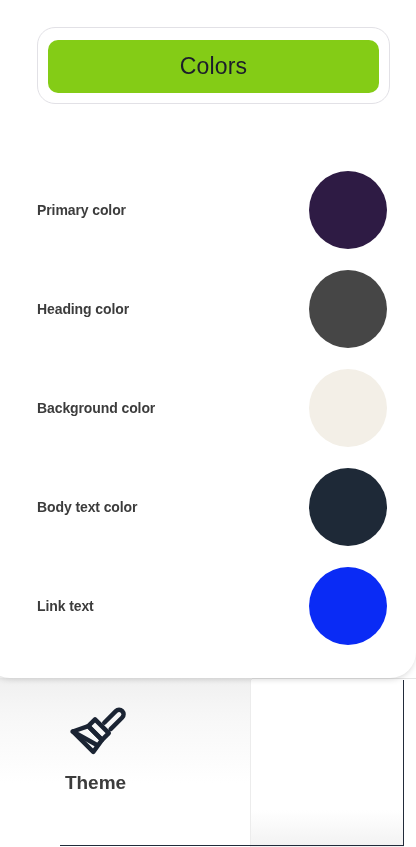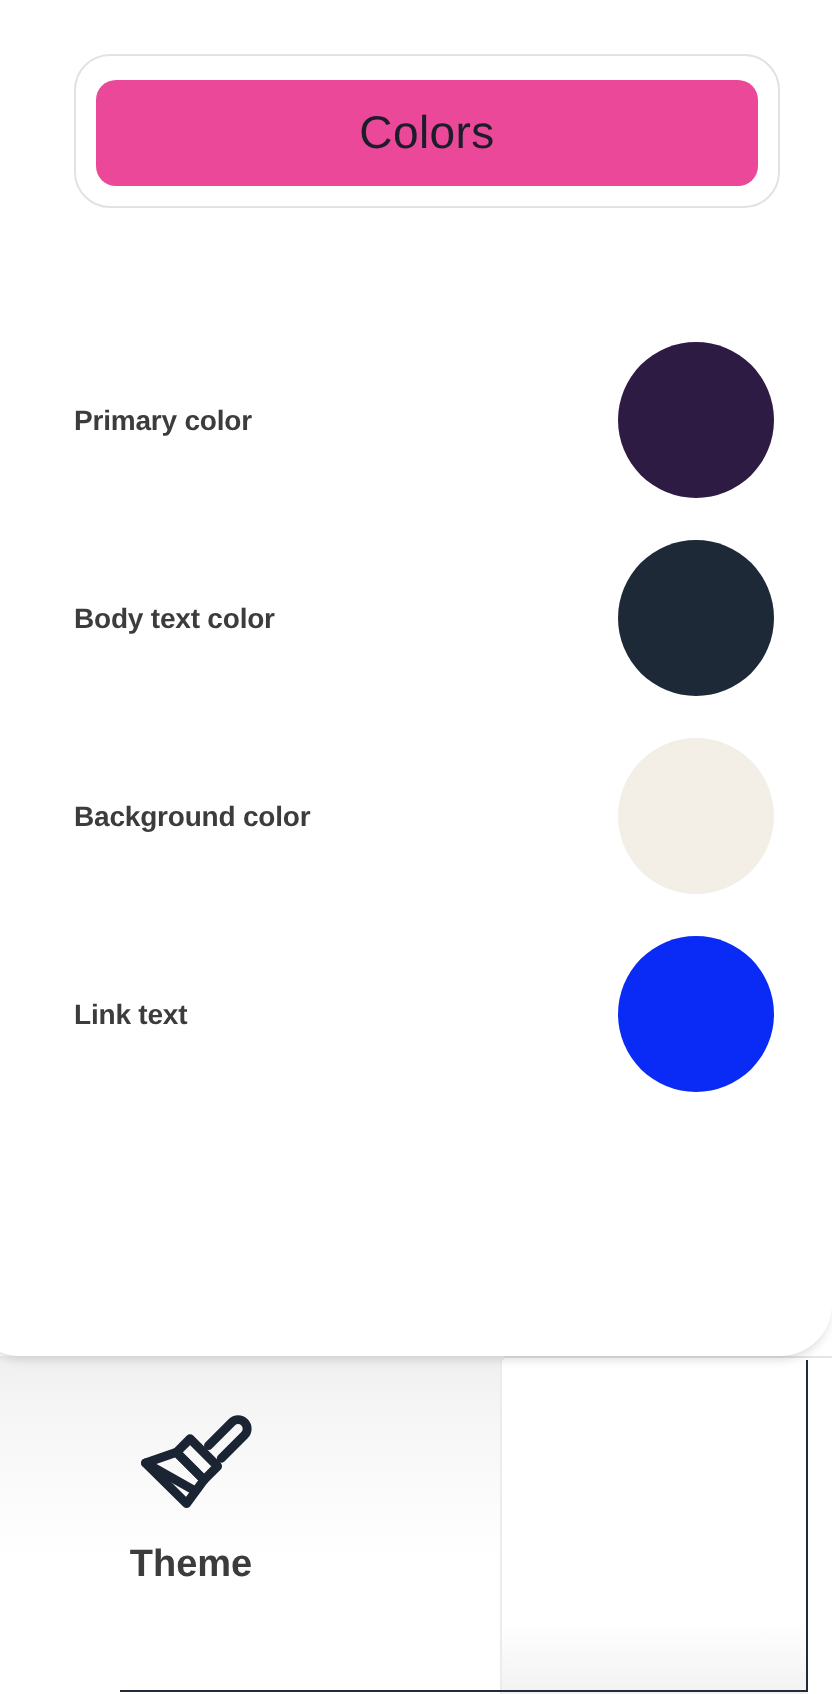--- a/index.html
+++ b/index.html
@@ -195,41 +195,45 @@
   }
 </style>
 </head>
 <body>
 
 <div class="app-shell"></div>
 
 <div class="settings-panel"></div>
 
 <div class="colors-btn-outer">
-  <div class="colors-btn-inner" style="background: #ec4899;">
+  <div class="colors-btn-inner" style="background: #84cc16;">
     <span class="colors-btn-label" style="color: rgb(27, 29, 43);">Colors</span>
   </div>
 </div>
 
 <div class="color-rows">
 
   <div class="color-row">
     <span class="color-row-label">Primary color</span>
     <span class="color-swatch" style="background: rgb(46, 27, 68);"></span>
   </div>
 
+  <div class="color-row">
+    <span class="color-row-label">Heading color</span>
+    <span class="color-swatch" style="background: rgb(70, 70, 70);"></span>
+  </div>
+
+  <div class="color-row">
+    <span class="color-row-label">Background color</span>
+    <span class="color-swatch" style="background: rgb(243, 239, 231);"></span>
+  </div>
 
   <div class="color-row">
     <span class="color-row-label">Body text color</span>
     <span class="color-swatch" style="background: rgb(30, 41, 55);"></span>
-  </div>
-
-  <div class="color-row">
-    <span class="color-row-label">Background color</span>
-    <span class="color-swatch" style="background: rgb(243, 239, 231);"></span>
   </div>
 
   <div class="color-row">
     <span class="color-row-label">Link text</span>
     <span class="color-swatch" style="background: rgb(10, 43, 245);"></span>
   </div>
 
 </div>
 
 <div class="bottom-area">

